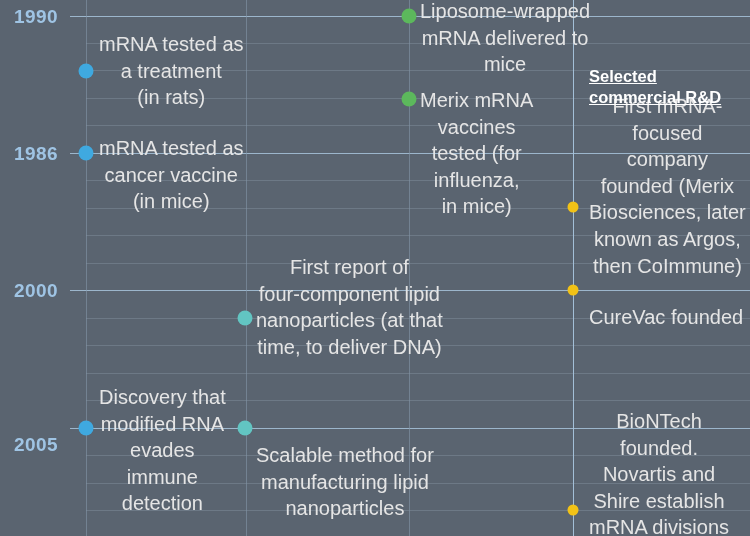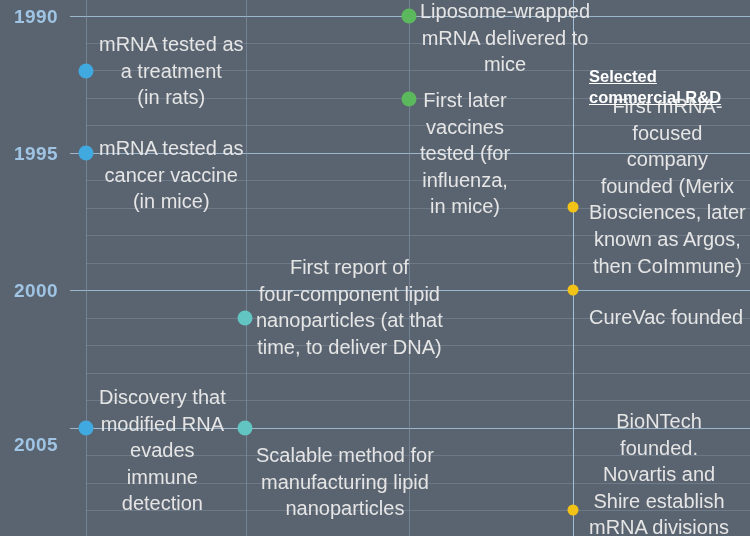--- a/index.html
+++ b/index.html
@@ -119,21 +119,21 @@
       <div class="hline" style="top: 455px;"></div>
       <div class="hline" style="top: 483px;"></div>
       <div class="hline" style="top: 510px;"></div>
       <div class="vline" style="left: 86px;"></div>
       <div class="vline" style="left: 246px;"></div>
       <div class="vline" style="left: 409px;"></div>
       <div class="vline strong" style="left: 573px;"></div>
     </div>
   <div class="years-layer" id="years-layer">
       <div class="year" style="top: 16px;">1990</div>
-      <div class="year" style="top: 153px;">1995</div>
+      <div class="year" style="top: 153px;">1986</div>
       <div class="year" style="top: 290px;">2000</div>
       <div class="year" style="top: 444px;">2005</div>
     </div>
   <div class="events-layer" id="events-layer">
       <div class="dot blue" style="left: 86px; top: 71px;"></div>
       <div class="event" style="left: 99px; top: 71px;">mRNA tested as
 a treatment
 (in rats)</div>
       <div class="dot blue" style="left: 86px; top: 153px;"></div>
       <div class="event" style="left: 99px; top: 175px;">mRNA tested as
@@ -152,21 +152,21 @@
 time, to deliver DNA)</div>
       <div class="dot teal" style="left: 245px; top: 428px;"></div>
       <div class="event" style="left: 256px; top: 450px; margin-top: 32px;">Scalable method for
 manufacturing lipid
 nanoparticles</div>
       <div class="dot green" style="left: 409px; top: 16px;"></div>
       <div class="event" style="left: 420px; top: 38px;">Liposome-wrapped
 mRNA delivered to
 mice</div>
       <div class="dot green" style="left: 409px; top: 99px;"></div>
-      <div class="event" style="left: 420px; top: 153px;">First later
+      <div class="event" style="left: 420px; top: 153px;">Merix mRNA
 vaccines
 tested (for
 influenza,
 in mice)</div>
       <div class="dot yellow" style="left: 573px; top: 207px;"></div>
       <div class="event" style="left: 589px; top: 186px;">First mRNA-
 focused
 company
 founded (Merix
 Biosciences, later

